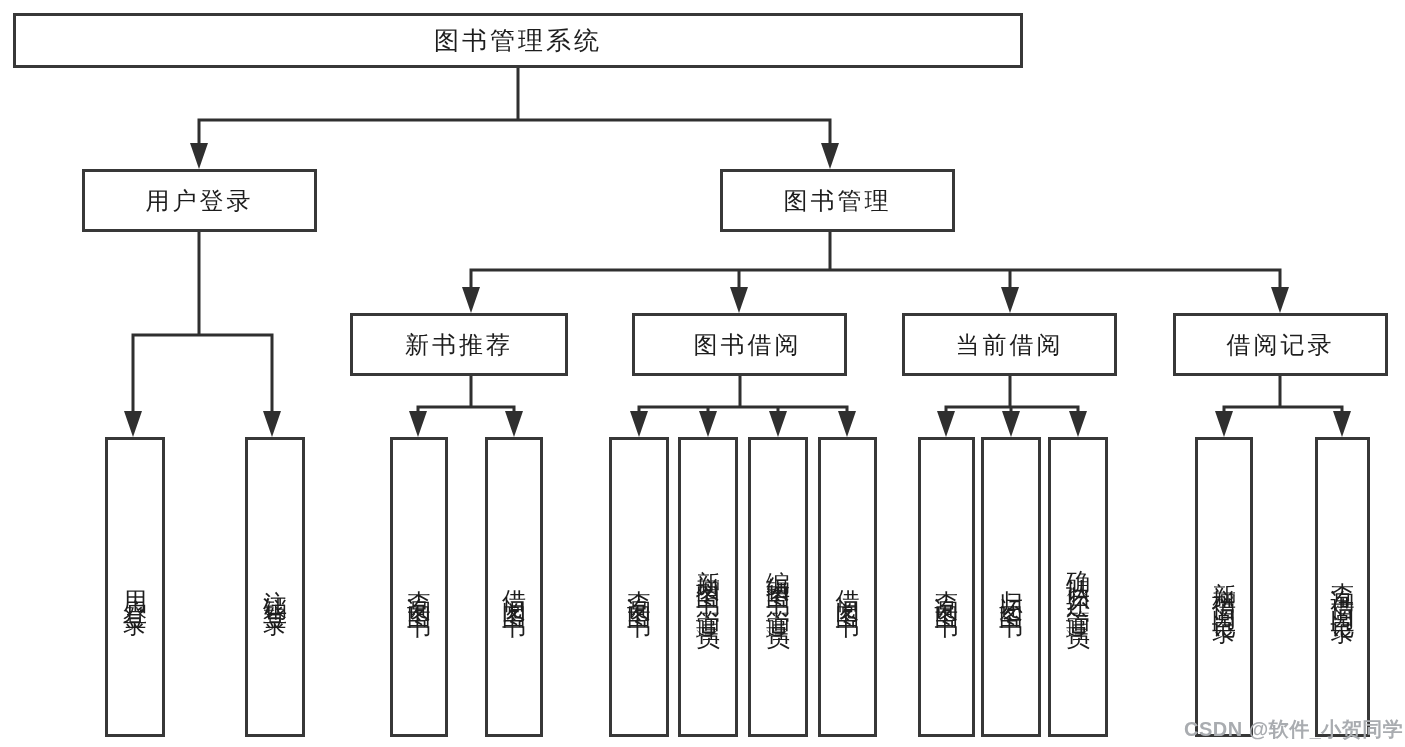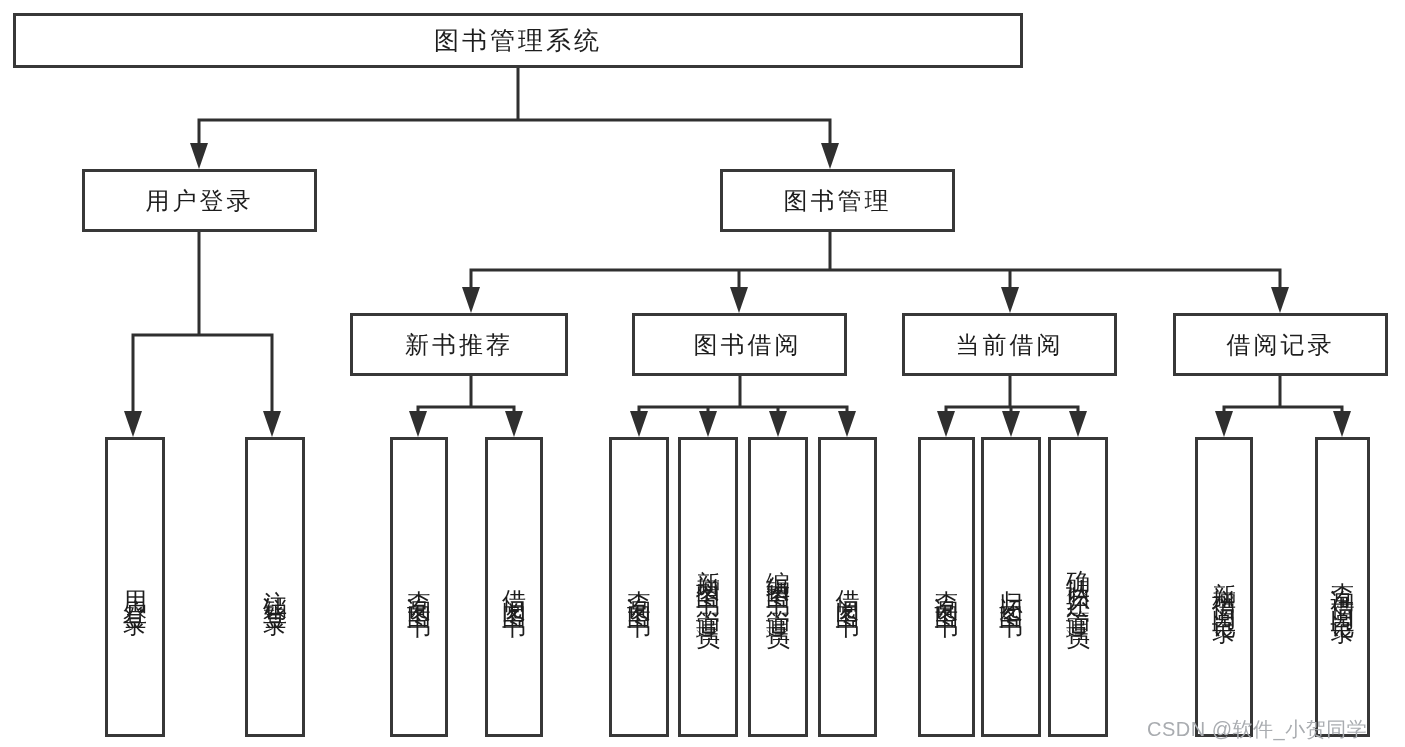--- a/index.html
+++ b/index.html
@@ -42,27 +42,28 @@
   }
   .leaf span {
     writing-mode: vertical-rl;
     font-size: 24px;
     letter-spacing: 8px;
     line-height: 1;
     white-space: nowrap;
   }
   .watermark {
     position: absolute;
-    left: 1147px;
+    left: 1184px;
     top: 716px;
     font-size: 20px;
     letter-spacing: 0.5px;
     color: #a9acb0;
     z-index: 5;
     white-space: nowrap;
+    font-weight: bold;
   }
 </style>
 </head>
 <body>
 
 <div class="canvas">
 
   <svg class="wires" viewBox="0 0 1405 747" aria-hidden="true">
     <g stroke="#2f2f2f" stroke-width="3" fill="none" stroke-linecap="square">
 

